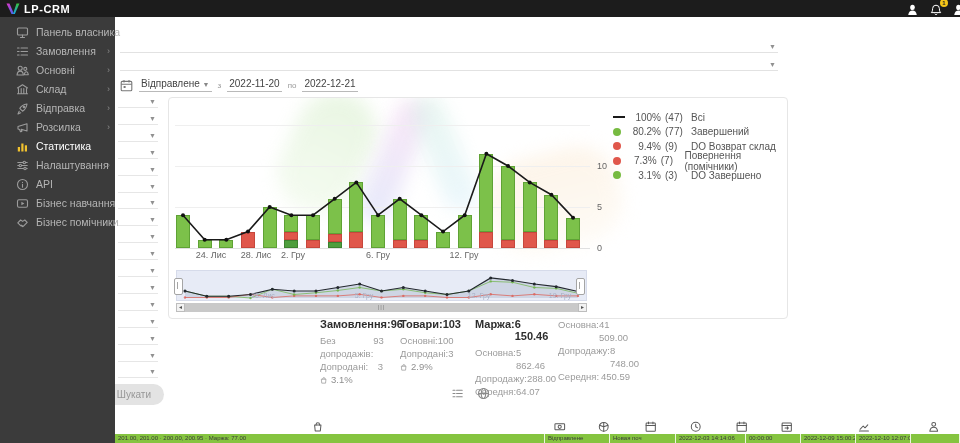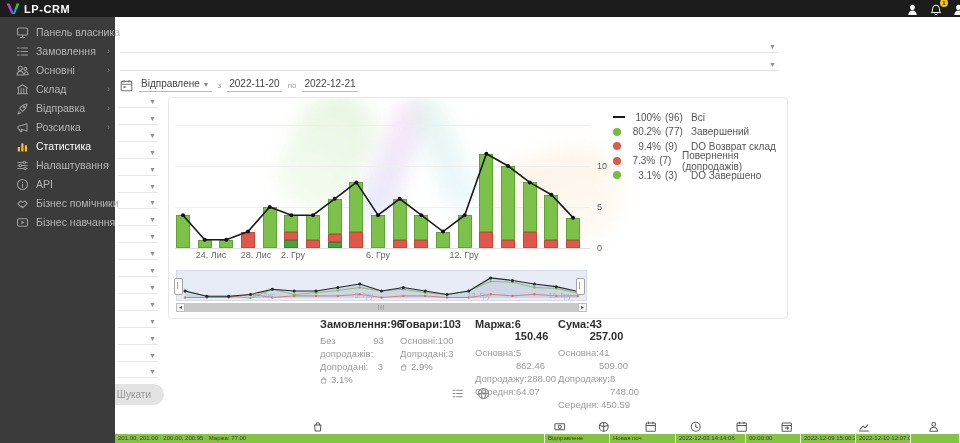--- a/index.html
+++ b/index.html
@@ -190,31 +190,31 @@
       </div>
       <div class="sb-item">
         <span class="sb-ic"><svg viewBox="0 0 13 13" width="100%" height="100%">
             <circle cx="6.5" cy="6.5" r="5" fill="none" stroke="currentColor" stroke-width="1.1" stroke-linecap="round" stroke-linejoin="round"></circle>
             <path d="M6.5 4.2v.2M6.5 6.2v3" fill="none" stroke="currentColor" stroke-width="1.1" stroke-linecap="round" stroke-linejoin="round"></path>
           </svg></span>
         <span class="sb-lbl">API</span>
       </div>
       <div class="sb-item">
         <span class="sb-ic"><svg viewBox="0 0 13 13" width="100%" height="100%">
+            <rect x="1.5" y="2.8" width="10" height="7.4" rx="1.4" fill="none" stroke="currentColor" stroke-width="1.1" stroke-linecap="round" stroke-linejoin="round"></rect>
+            <path d="M5.4 4.8l3 1.7-3 1.7z" fill="currentColor" stroke="none"></path>
+          </svg></span>
+        <span class="sb-lbl">Бізнес навчання</span>
+      </div>
+      <div class="sb-item">
+        <span class="sb-ic"><svg viewBox="0 0 13 13" width="100%" height="100%">
             <path d="M1.8 6.8l2.8-2.8 2 1.4 2.2-1.4 2.4 2.4-3.7 3.8-2.9-.6z" fill="none" stroke="currentColor" stroke-width="1.1" stroke-linecap="round" stroke-linejoin="round"></path>
             <path d="M5.2 9.2l1.6 1.4" fill="none" stroke="currentColor" stroke-width="1.1" stroke-linecap="round" stroke-linejoin="round"></path>
           </svg></span>
         <span class="sb-lbl">Бізнес помічники</span>
-      </div>
-      <div class="sb-item">
-        <span class="sb-ic"><svg viewBox="0 0 13 13" width="100%" height="100%">
-            <rect x="1.5" y="2.8" width="10" height="7.4" rx="1.4" fill="none" stroke="currentColor" stroke-width="1.1" stroke-linecap="round" stroke-linejoin="round"></rect>
-            <path d="M5.4 4.8l3 1.7-3 1.7z" fill="currentColor" stroke="none"></path>
-          </svg></span>
-        <span class="sb-lbl">Бізнес навчання</span>
       </div>
     </aside>
 
   <div class="sel-row" style="left:120px;top:39px;width:658px;">
       <span class="caret">▼</span>
     </div>
   <div class="sel-row" style="left:120px;top:57px;width:658px;">
       <span class="caret">▼</span>
     </div>
 
@@ -408,21 +408,21 @@
         <span class="xlab" style="left: 209px;">6. Гру</span>
         <span class="xlab" style="left: 295px;">12. Гру</span>
         <span class="xlab" style="left: 364px; margin-top: 38px;">20. Гру</span>
       </div>
     <div class="legend" id="legend">
         <div class="lg-row">
           <span class="lg-sw">
             <span class="lg-line"></span>
           </span>
           <span class="lg-pct">100%</span>
-          <span class="lg-cnt">(96)</span>
+          <span class="lg-cnt">(47)</span>
           <span>Всі</span>
         </div>
         <div class="lg-row">
           <span class="lg-sw">
             <span class="lg-dot" style="background: rgb(119, 187, 65);"></span>
           </span>
           <span class="lg-pct">80.2%</span>
           <span class="lg-cnt">(77)</span>
           <span>Завершений</span>
         </div>
@@ -433,21 +433,21 @@
           <span class="lg-pct">9.4%</span>
           <span class="lg-cnt">(9)</span>
           <span>DO Возврат склад</span>
         </div>
         <div class="lg-row">
           <span class="lg-sw">
             <span class="lg-dot" style="background: rgb(224, 87, 75);"></span>
           </span>
           <span class="lg-pct">7.3%</span>
           <span class="lg-cnt">(7)</span>
-          <span>Повернення (допродажів)</span>
+          <span>Повернення (помічники)</span>
         </div>
         <div class="lg-row">
           <span class="lg-sw">
             <span class="lg-dot" style="background: rgb(119, 187, 65);"></span>
           </span>
           <span class="lg-pct">3.1%</span>
           <span class="lg-cnt">(3)</span>
           <span>DO Завершено</span>
         </div>
       </div>
@@ -585,24 +585,20 @@
         <div class="sum-row">
           <span>Допродажу:</span>
           <span>288.00</span>
         </div>
         <div class="sum-row">
           <span>Середня:</span>
           <span>64.07</span>
         </div>
       </div>
       <div class="sum-col" style="left: 558px; width: 72px;">
-        <div class="sum-title">
-          <span>Сума:</span>
-          <span>43 257.00</span>
-        </div>
         <div class="sum-row">
           <span>Основна:</span>
           <span>41 509.00</span>
         </div>
         <div class="sum-row">
           <span>Допродажу:</span>
           <span>8 748.00</span>
         </div>
         <div class="sum-row">
           <span>Середня:</span>

